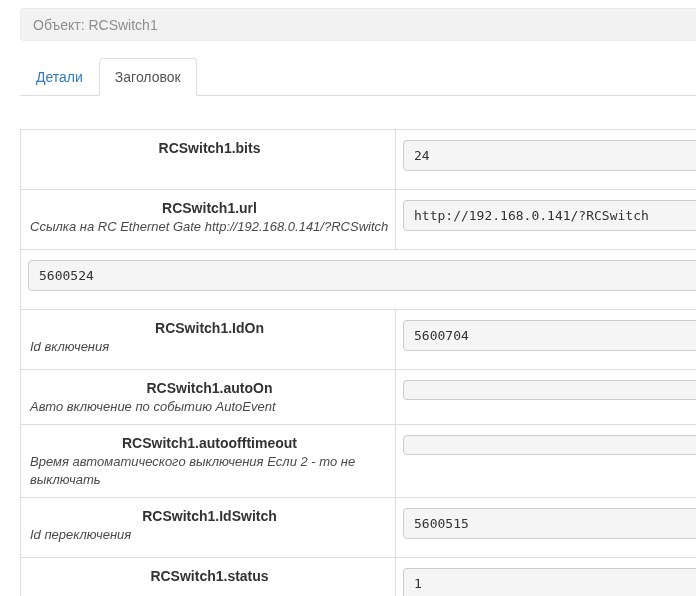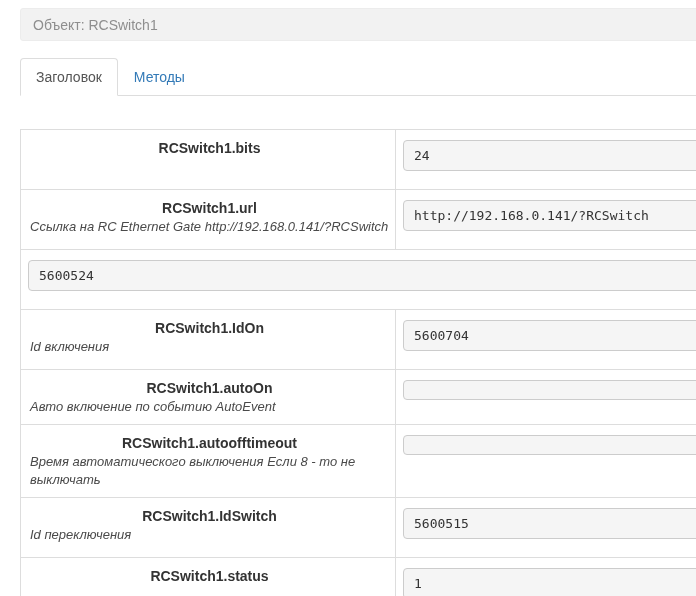--- a/index.html
+++ b/index.html
@@ -109,25 +109,25 @@
   }
 </style>
 </head>
 <body>
 
 <div class="viewport">
 
   <div class="panel-heading">Объект: RCSwitch1</div>
 
   <ul class="nav-tabs">
+    <li>
+      <a>Детали</a>
+    </li>
     <li class="active">
       <a>Заголовок</a>
-    </li>
-    <li>
-      <a>Методы</a>
     </li>
   </ul>
 
   <div class="ptable">
       <div class="prow">
         <div class="pcell-left">
           <div class="pname">RCSwitch1.bits</div>
         </div>
         <div class="pcell-right">
           <input type="text" class="pinput" value="24" style="">
@@ -161,21 +161,21 @@
           <div class="pname">RCSwitch1.autoOn</div>
           <div class="pdesc">Авто включение по событию AutoEvent</div>
         </div>
         <div class="pcell-right">
           <input type="text" class="pinput empty" style="">
         </div>
       </div>
       <div class="prow">
         <div class="pcell-left">
           <div class="pname">RCSwitch1.autoofftimeout</div>
-          <div class="pdesc">Время автоматического выключения Если 8 - то не выключать</div>
+          <div class="pdesc">Время автоматического выключения Если 2 - то не выключать</div>
         </div>
         <div class="pcell-right">
           <input type="text" class="pinput empty" style="">
         </div>
       </div>
       <div class="prow">
         <div class="pcell-left">
           <div class="pname">RCSwitch1.IdSwitch</div>
           <div class="pdesc">Id переключения</div>
         </div>

